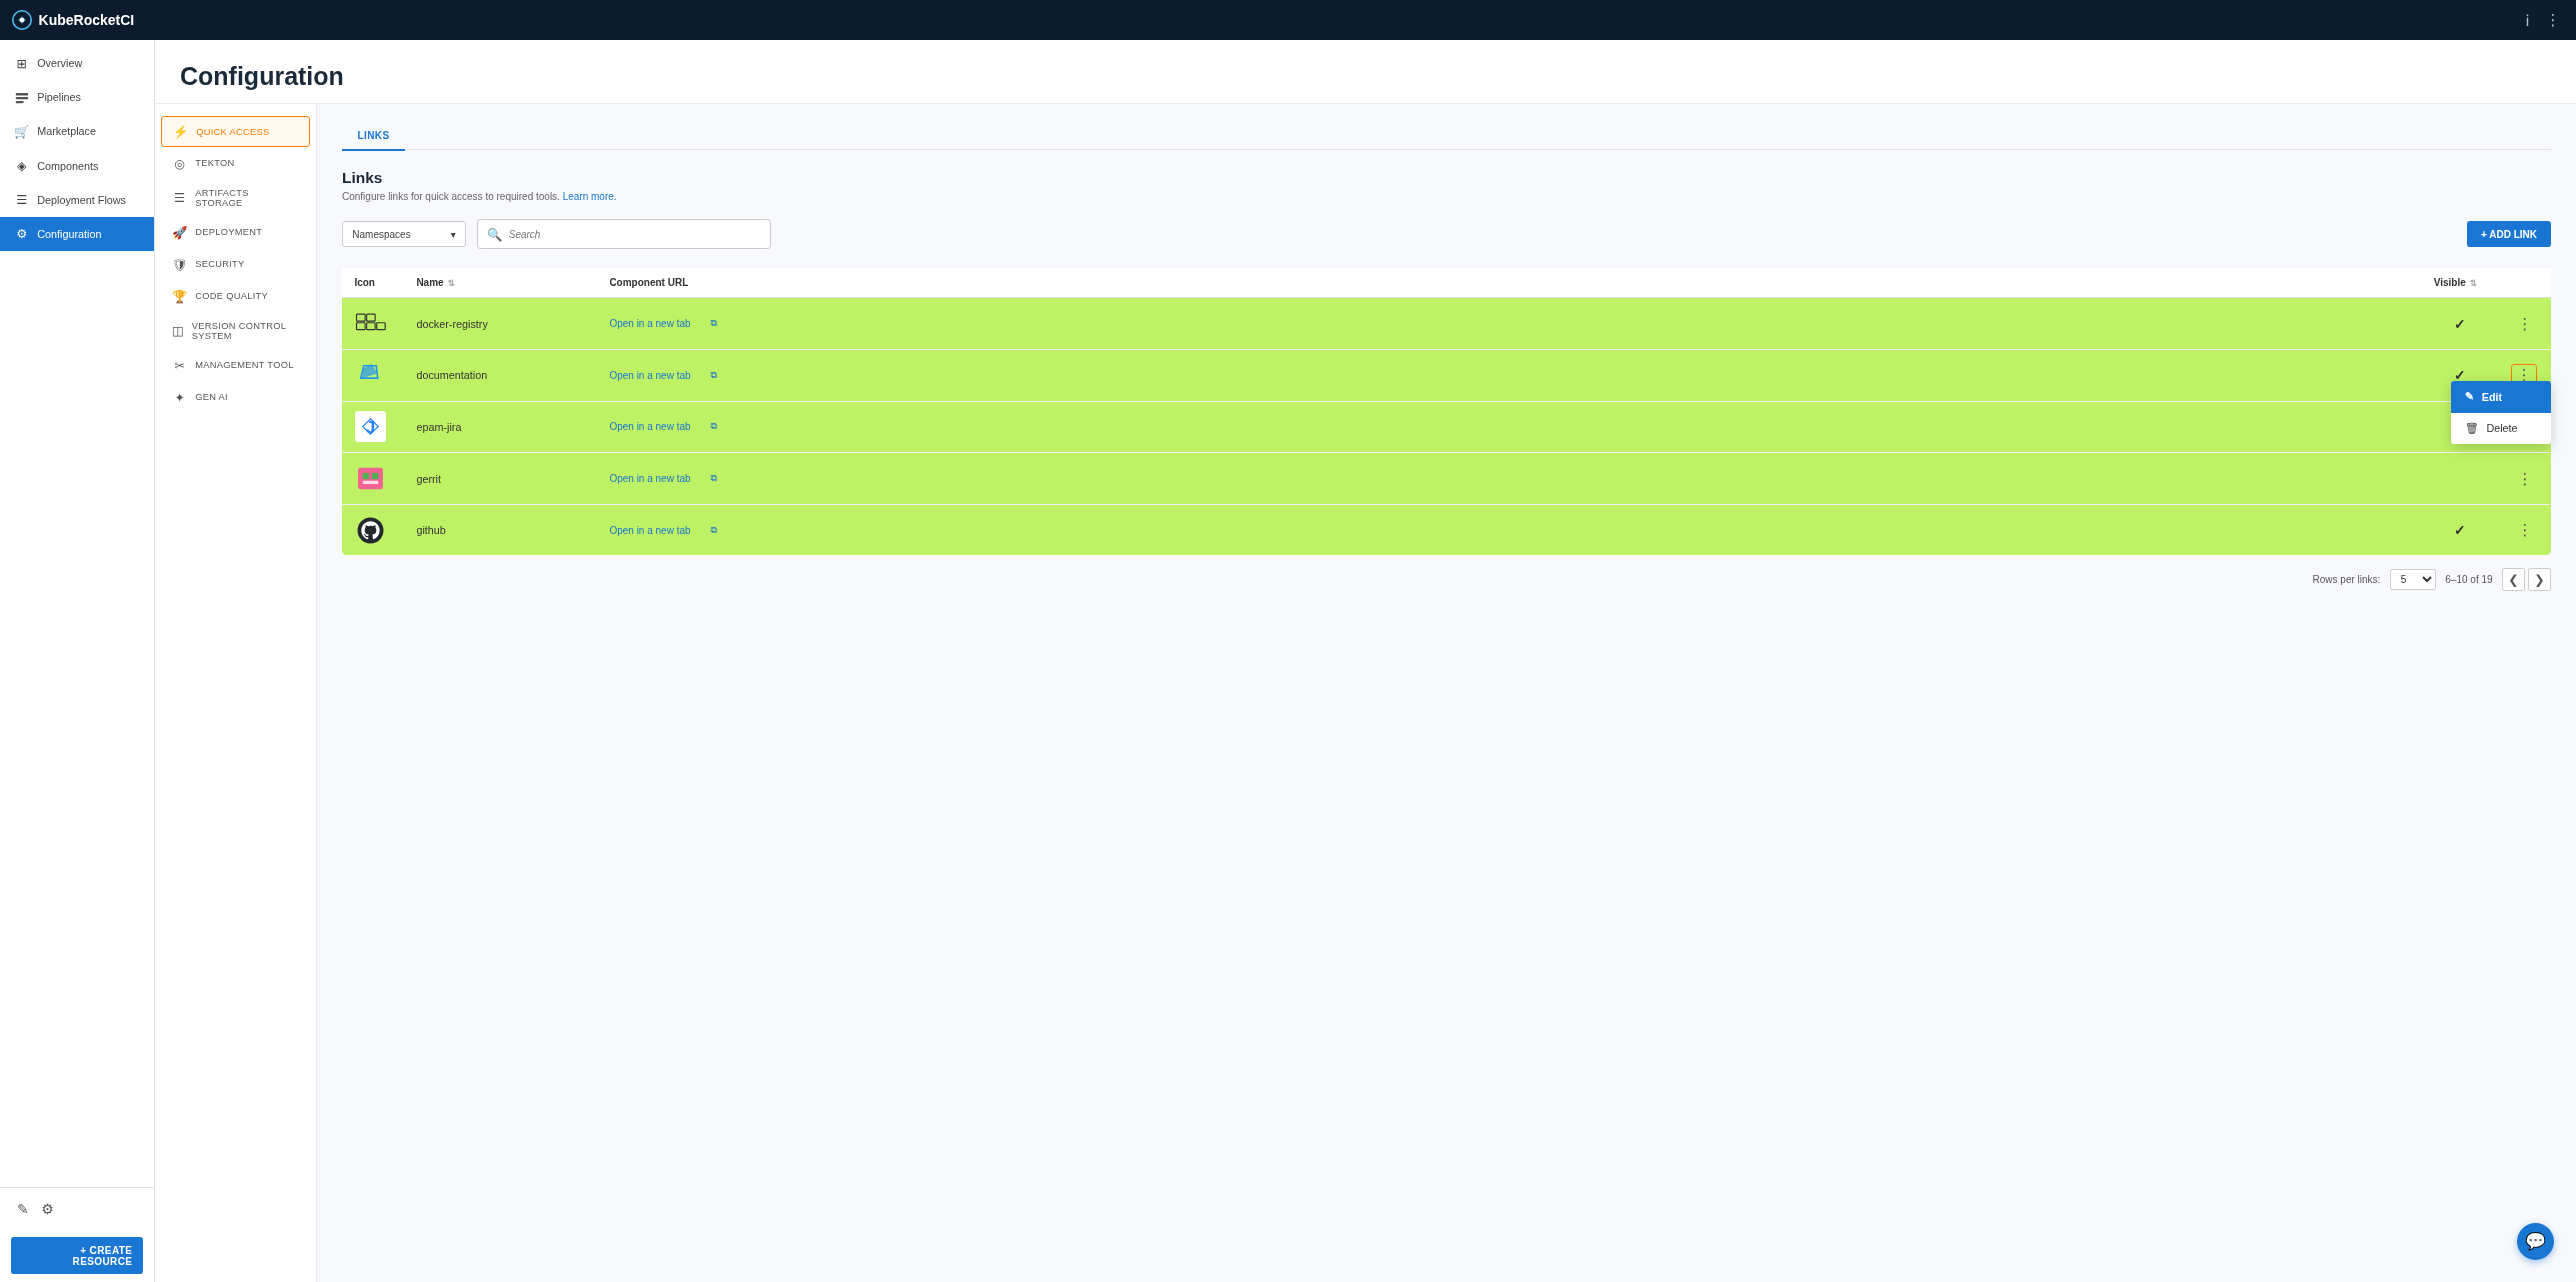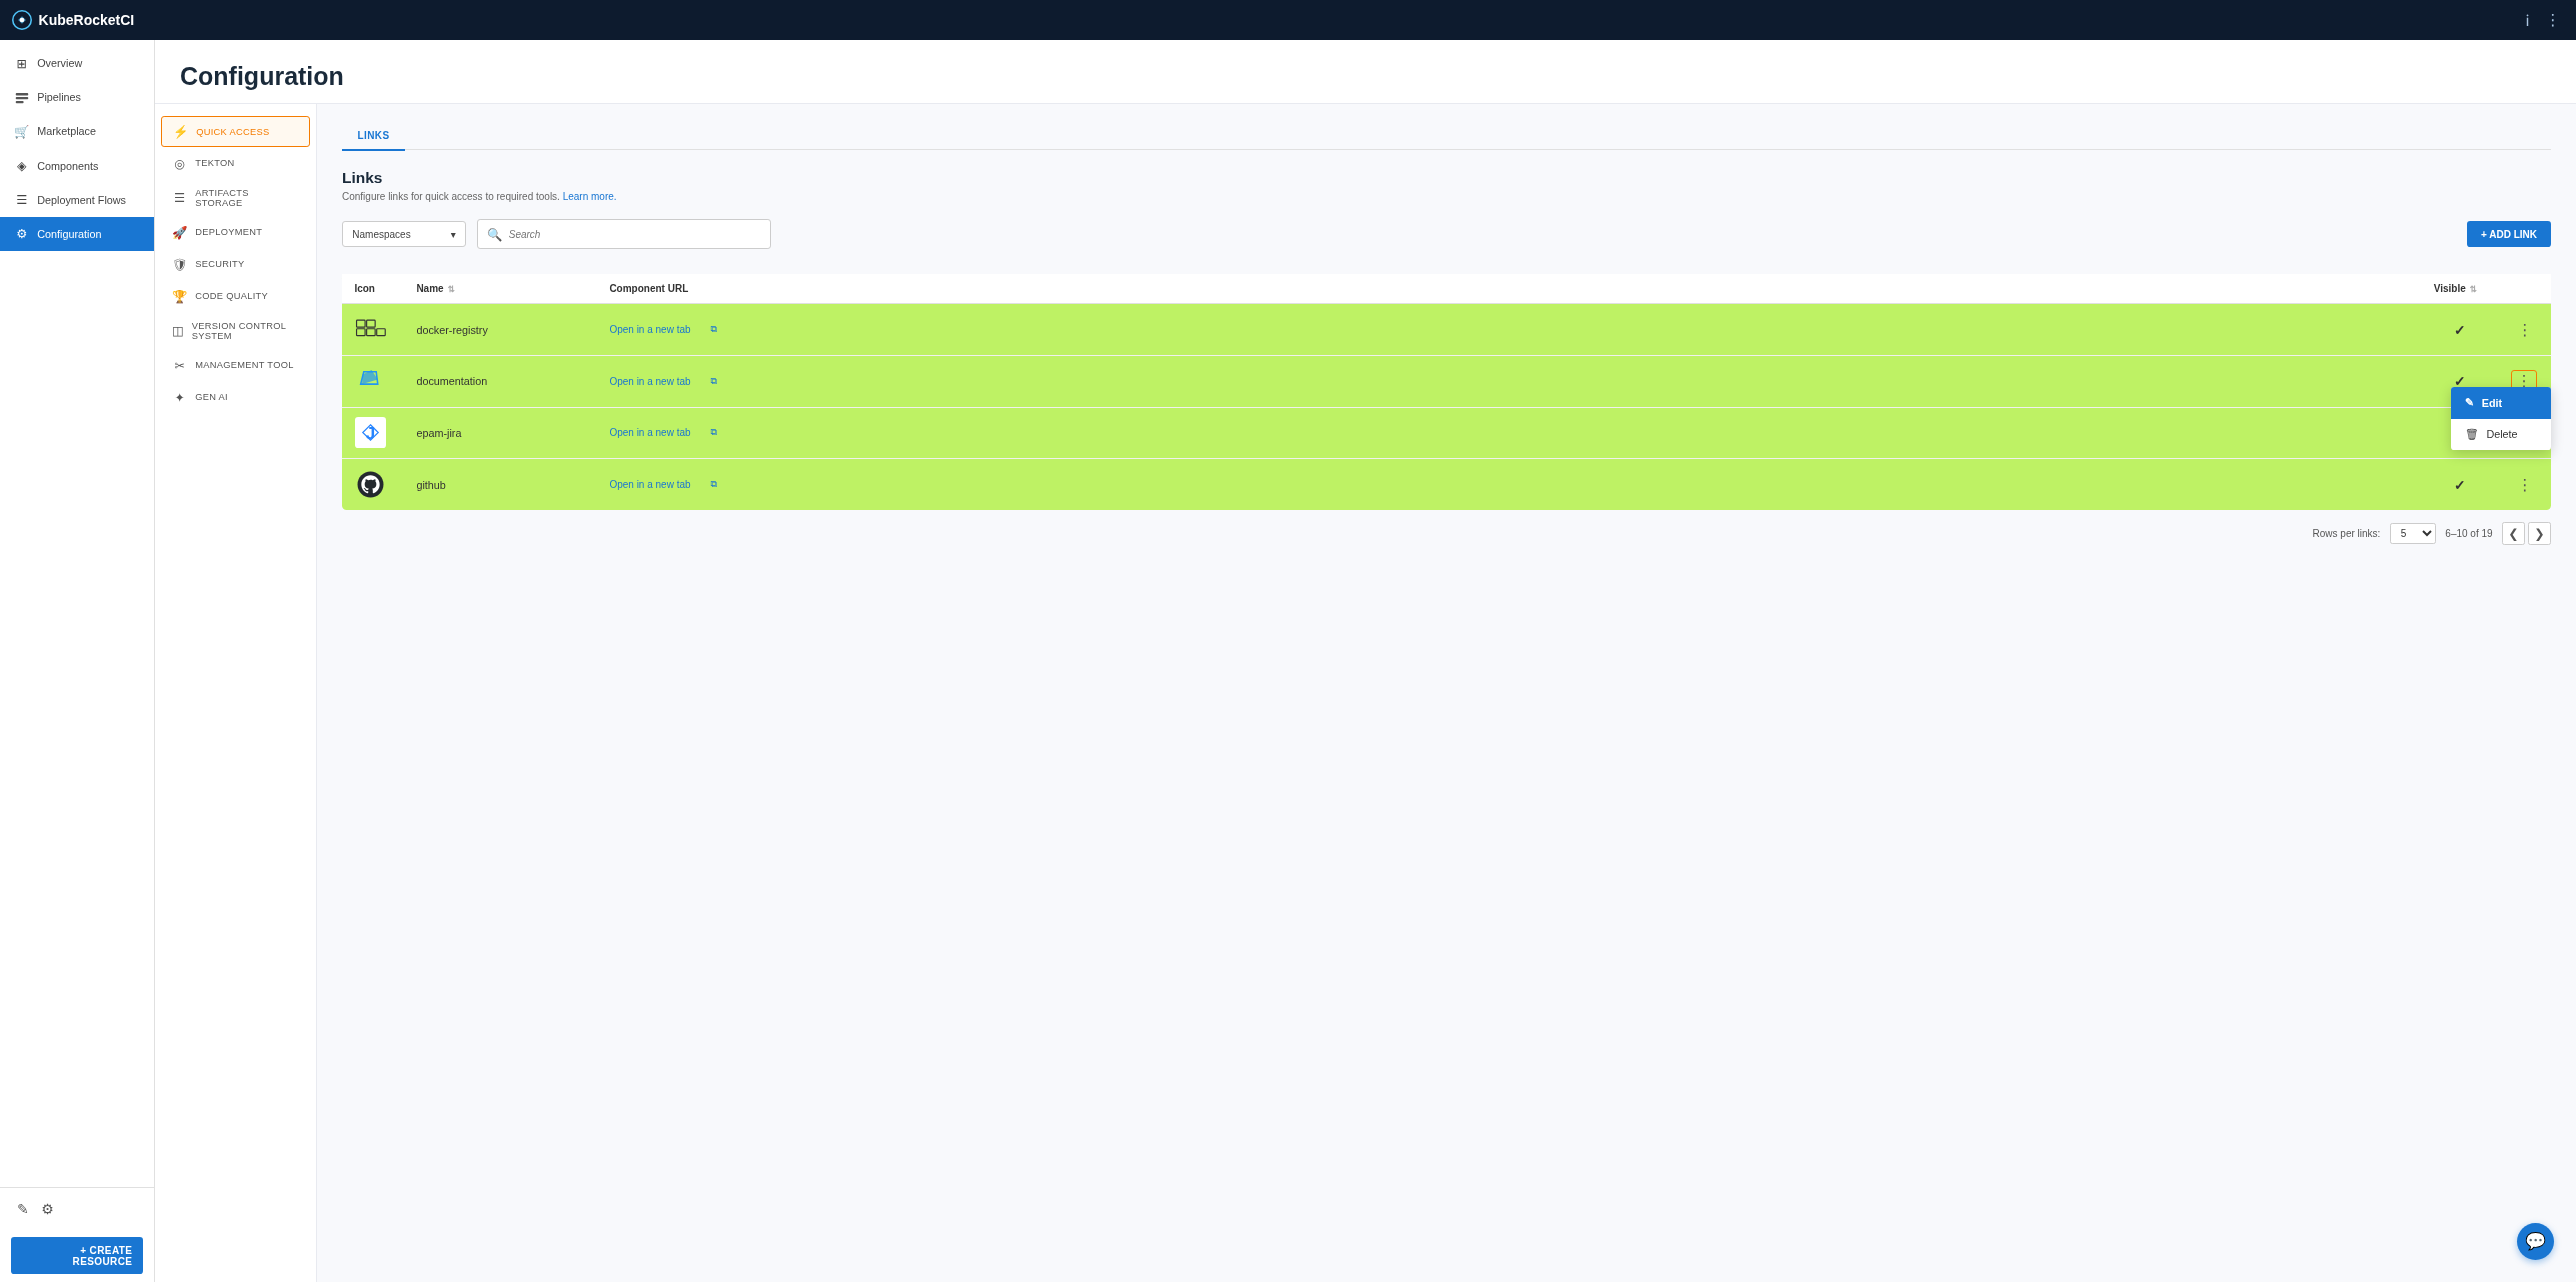--- a/index.html
+++ b/index.html
@@ -85,21 +85,21 @@
       letter-spacing: 0.4px;
     }
     .tab.active { color: #1976d2; border-bottom-color: #1976d2; }
 
     
     .section-title { font-size: 15.5px; font-weight: 600; color: #1a2a3a; margin-bottom: 4.6px; }
     .section-desc { font-size: 10px; color: #666; margin-bottom: 17px; }
     .section-desc a { color: #1976d2; text-decoration: none; }
 
     
-    .toolbar { display: flex; align-items: center; gap: 10.8px; margin-bottom: 25px; }
+    .toolbar { display: flex; align-items: center; gap: 10.8px; margin-bottom: 19px; }
     .namespace-select {
       display: flex; align-items: center; gap: 4.6px;
       border: 0.8px solid #ccc; border-radius: 3.1px; padding: 6.2px 9.3px;
       font-size: 10px; color: #444; cursor: pointer; background: #fff;
       min-width: 124px;
     }
     .search-box {
       display: flex; align-items: center; gap: 6.2px;
       border: 0.8px solid #ccc; border-radius: 3.1px; padding: 6.2px 9.3px;
       background: #fff; flex: 1; max-width: 294px;
@@ -426,20 +426,47 @@
               </a>
             </td>
             <td class="col-visible">
               <span class="check-mark"></span>
             </td>
             <td class="col-actions">
               <button class="more-btn">⋮</button>
             </td>
           </tr>
 
+          <tr class="table-row-relative">
+            <td class="col-icon">
+              <div class="link-icon-img">
+                <svg width="31" height="31" viewBox="0 0 40 40">
+                  <rect x="4" y="6" width="32" height="28" rx="3" fill="#f06292"></rect>
+                  <rect x="10" y="13" width="8" height="8" rx="1" fill="#4caf50"></rect>
+                  <rect x="22" y="13" width="8" height="8" rx="1" fill="#4caf50"></rect>
+                  <rect x="10" y="23" width="20" height="4" rx="1" fill="#fff" opacity="0.8"></rect>
+                </svg>
+              </div>
+            </td>
+            <td class="col-name">
+              <span>gerrit</span>
+            </td>
+            <td class="col-url">
+              <a class="open-link" href="#">
+                <span>Open in a new tab</span>
+                <span style="font-size:9.3px;">⧉</span>
+              </a>
+            </td>
+            <td class="col-visible">
+              <span class="check-mark"></span>
+            </td>
+            <td class="col-actions">
+              <button class="more-btn">⋮</button>
+            </td>
+          </tr>
 
           <tr class="table-row-relative">
             <td class="col-icon">
               <div class="link-icon-img">
                 <svg width="29" height="29" viewBox="0 0 38 38" fill="none">
                   <circle cx="19" cy="19" r="17" fill="#24292e"></circle>
                   <path d="M19 7C12.37 7 7 12.37 7 19c0 5.31 3.44 9.82 8.21 11.41.6.11.82-.26.82-.58v-2.01c-3.34.72-4.04-1.61-4.04-1.61-.55-1.39-1.34-1.76-1.34-1.76-1.09-.75.08-.73.08-.73 1.21.08 1.84 1.24 1.84 1.24 1.07 1.83 2.81 1.3 3.5 1 .11-.78.42-1.3.76-1.6-2.67-.3-5.47-1.33-5.47-5.93 0-1.31.47-2.38 1.24-3.22-.12-.3-.54-1.52.12-3.17 0 0 1.01-.32 3.3 1.23a11.5 11.5 0 013-.4c1.02 0 2.04.14 3 .4 2.28-1.55 3.29-1.23 3.29-1.23.66 1.65.24 2.87.12 3.17.77.84 1.24 1.91 1.24 3.22 0 4.61-2.81 5.63-5.48 5.92.43.37.81 1.1.81 2.22v3.3c0 .32.22.7.83.58C27.56 28.82 31 24.31 31 19c0-6.63-5.37-12-12-12z" fill="#fff"></path>
                 </svg>
               </div>
             </td>

